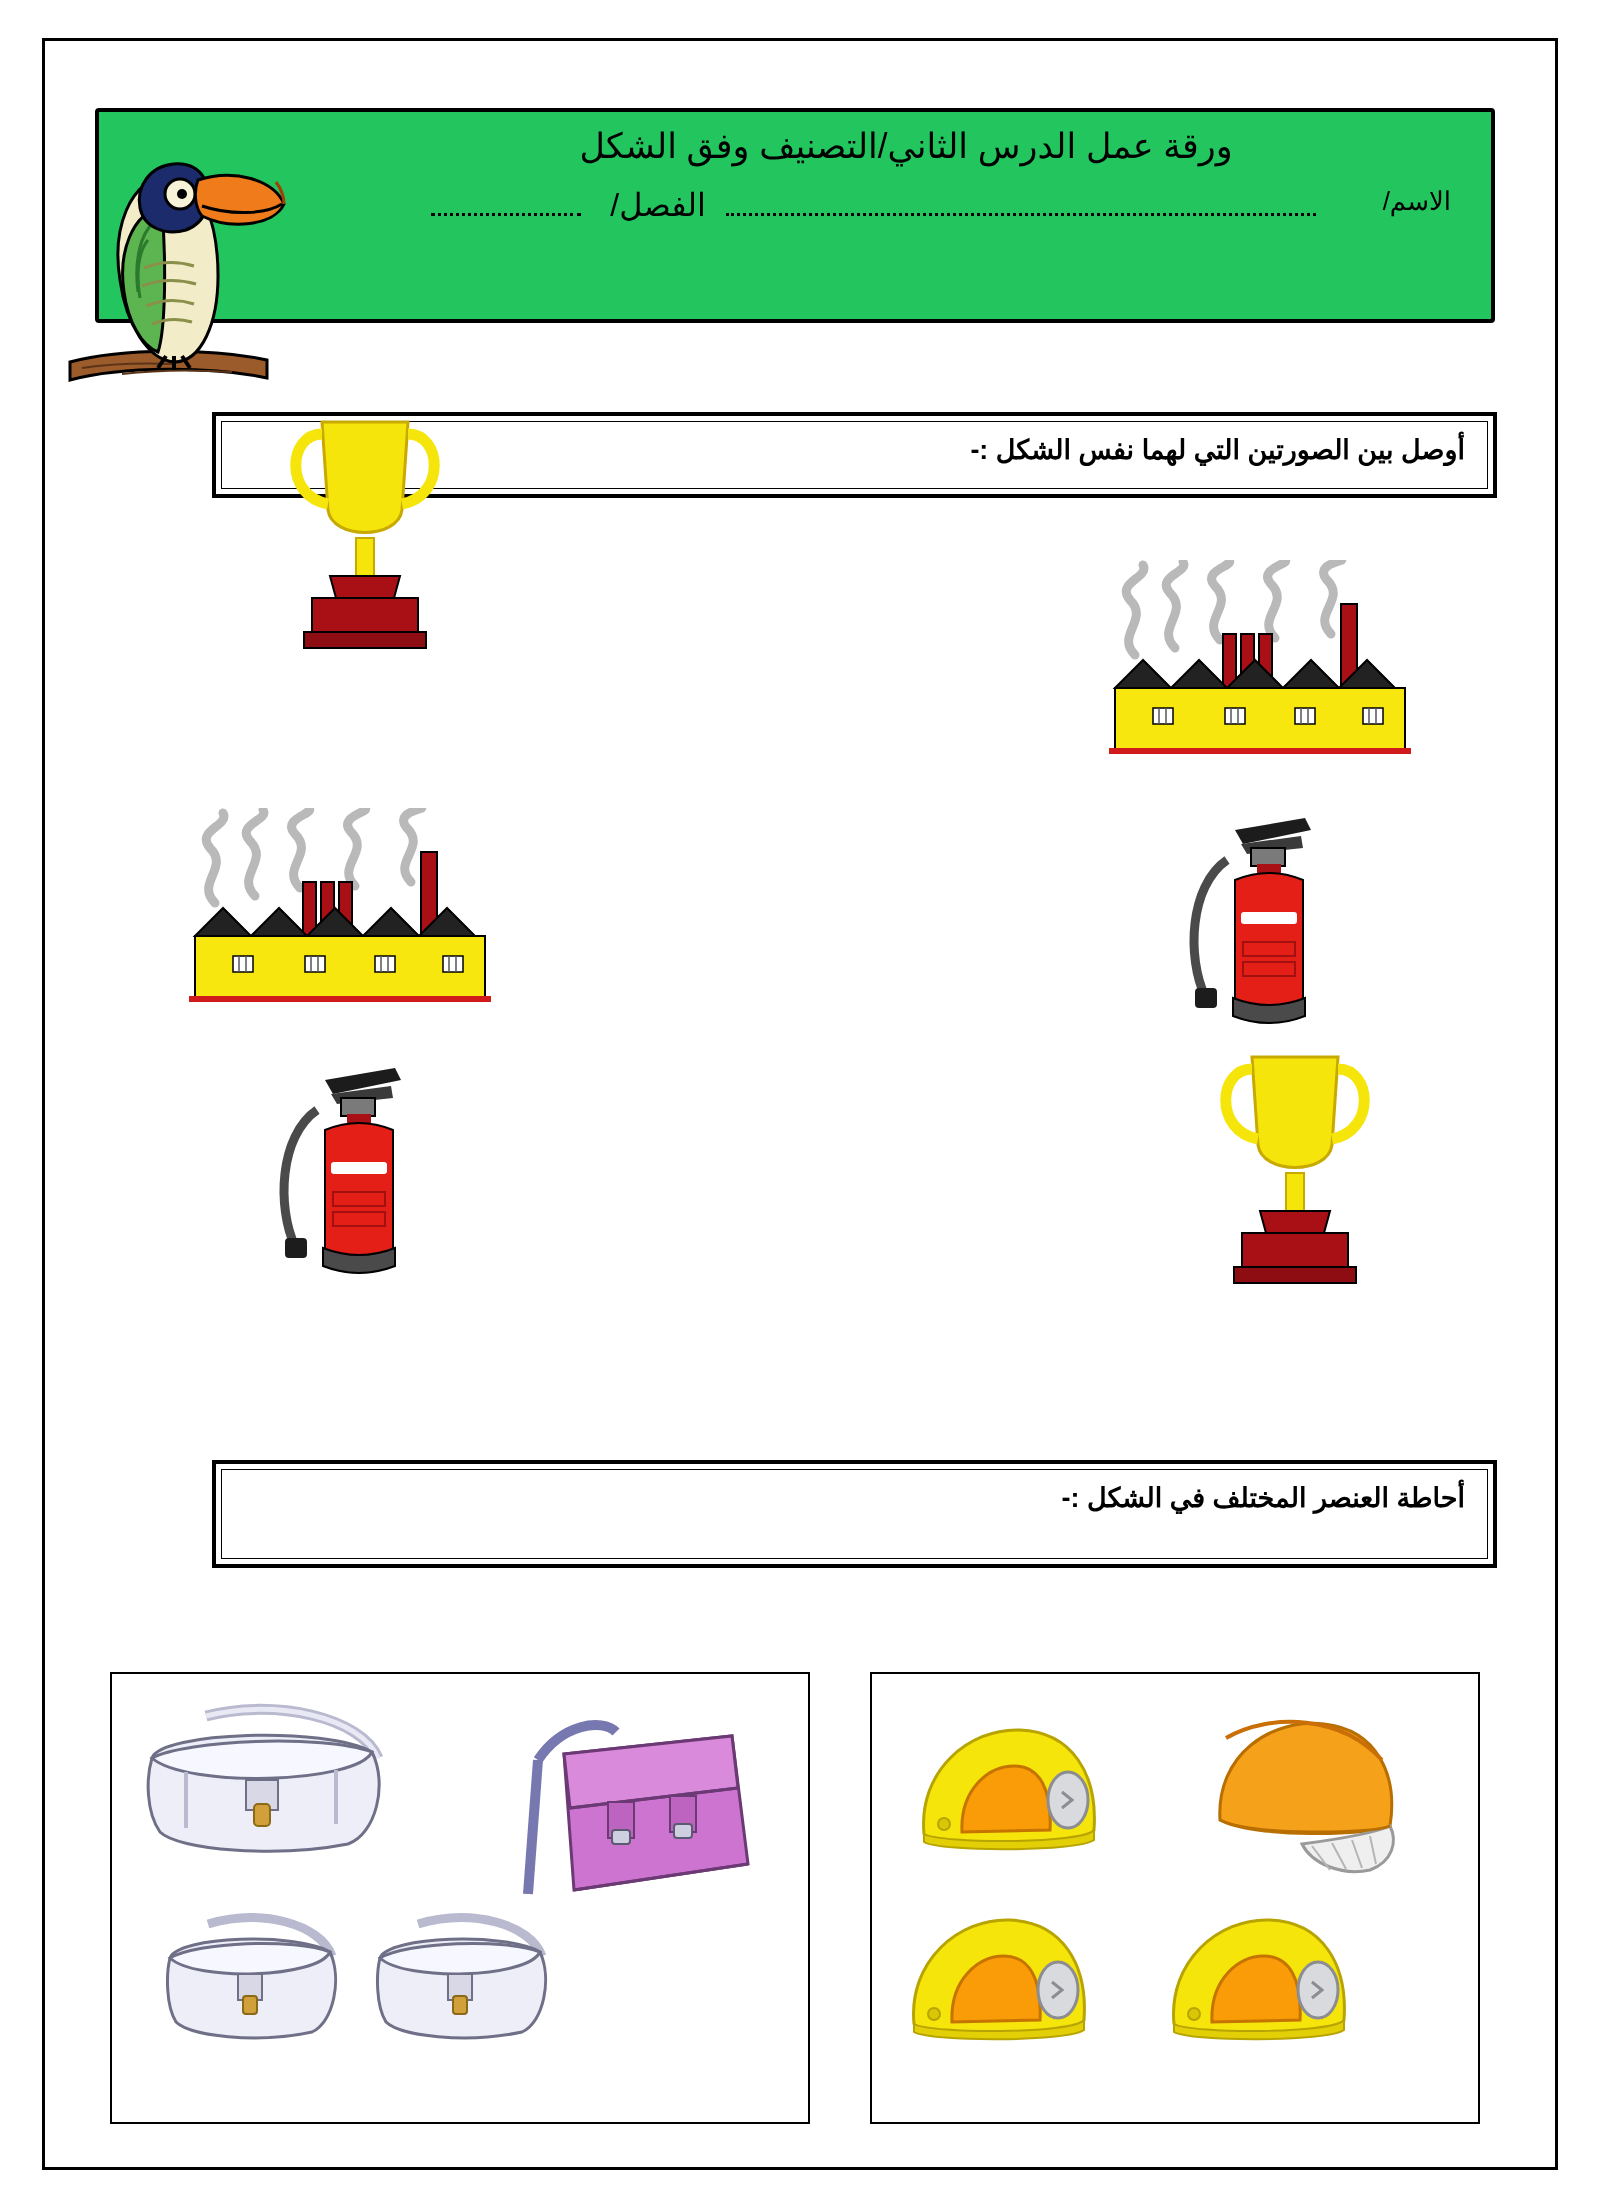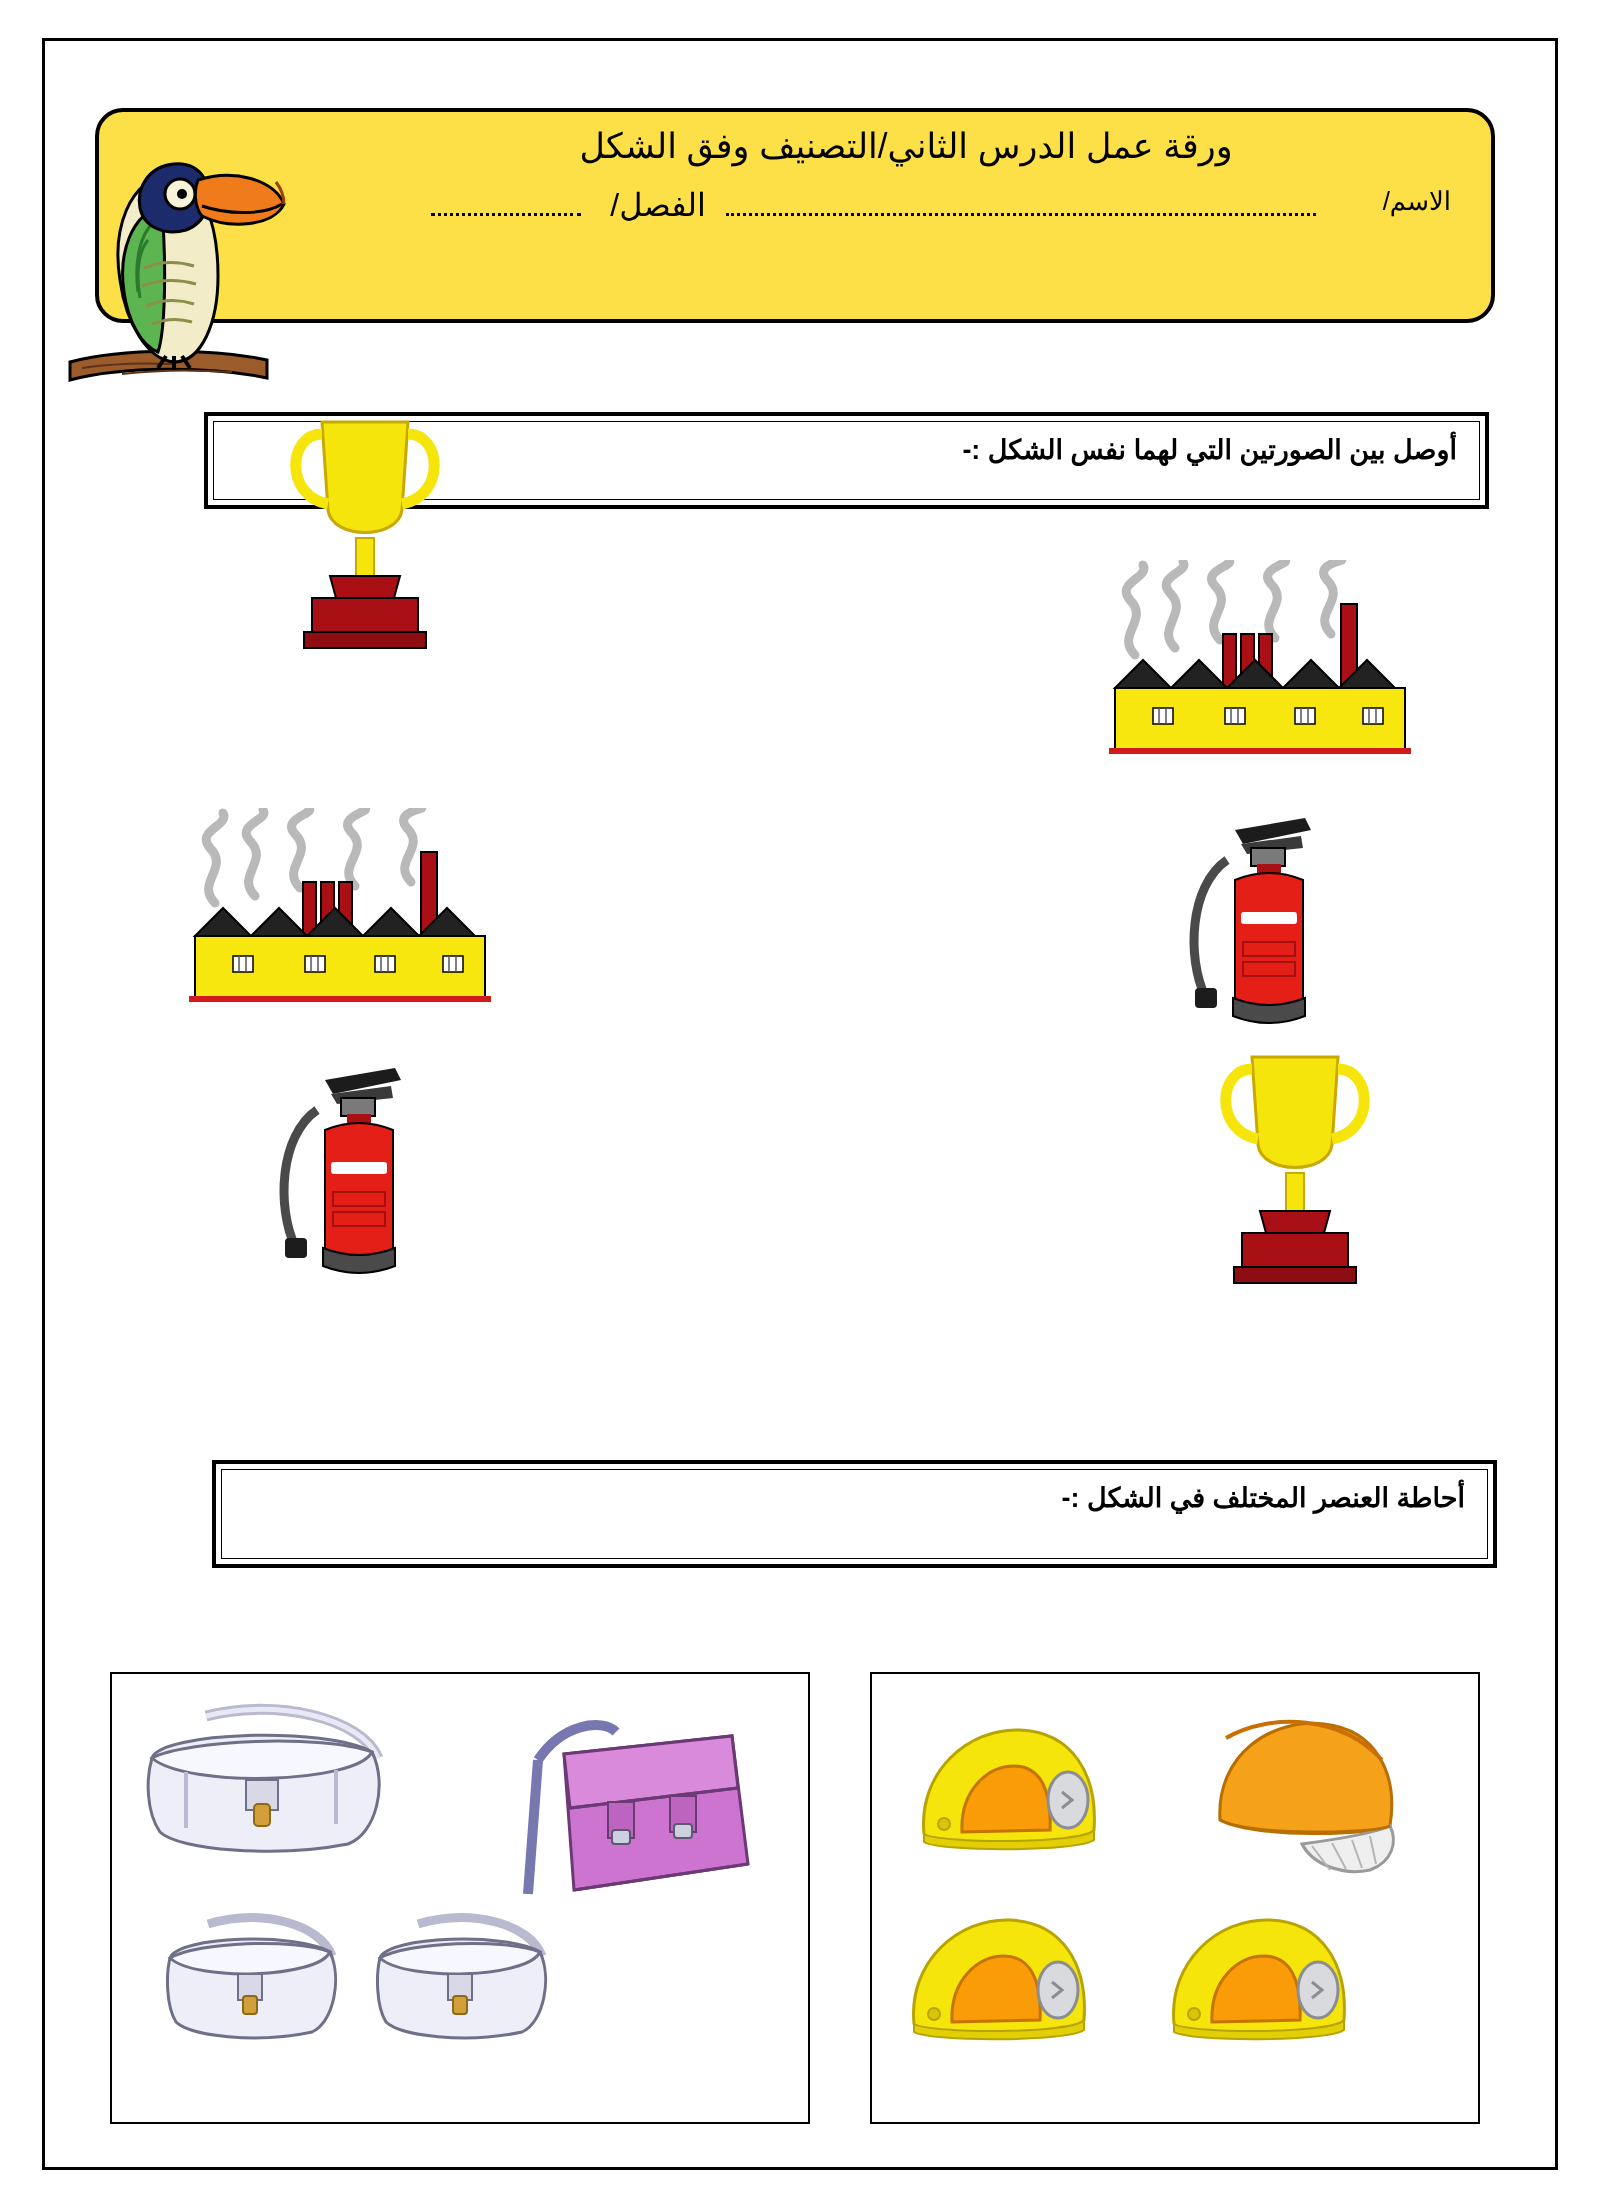--- a/index.html
+++ b/index.html
@@ -30,23 +30,23 @@
   }
 
   
   .header-box {
     position: absolute;
     left: 95px;
     top: 108px;
     width: 1400px;
     height: 215px;
     border: 4px solid #000000;
-    border-radius: 28px;
+    border-radius: 4px;
     box-sizing: border-box;
-    background: #fde047;
+    background: #22c55e;
     padding-left: 24px;
   }
   .header-title {
     position: absolute;
     right: 60px;
     top: 14px;
     width: 1050px;
     text-align: center;
     font-size: 35px;
     color: #000;
@@ -118,21 +118,21 @@
   }
   .instr-text {
     position: absolute;
     right: 28px;
     top: 18px;
     font-size: 27px;
     font-weight: bold;
     direction: rtl;
     white-space: nowrap;
   }
-  #instr1 { left: 204px; top: 412px; width: 1285px; height: 97px; }
+  #instr1 { left: 212px; top: 412px; width: 1285px; height: 86px; }
   #instr2 { left: 212px; top: 1460px; width: 1285px; height: 108px; }
 
   
   .pic {
     position: absolute;
   }
 
   
   .panel {
     position: absolute;

